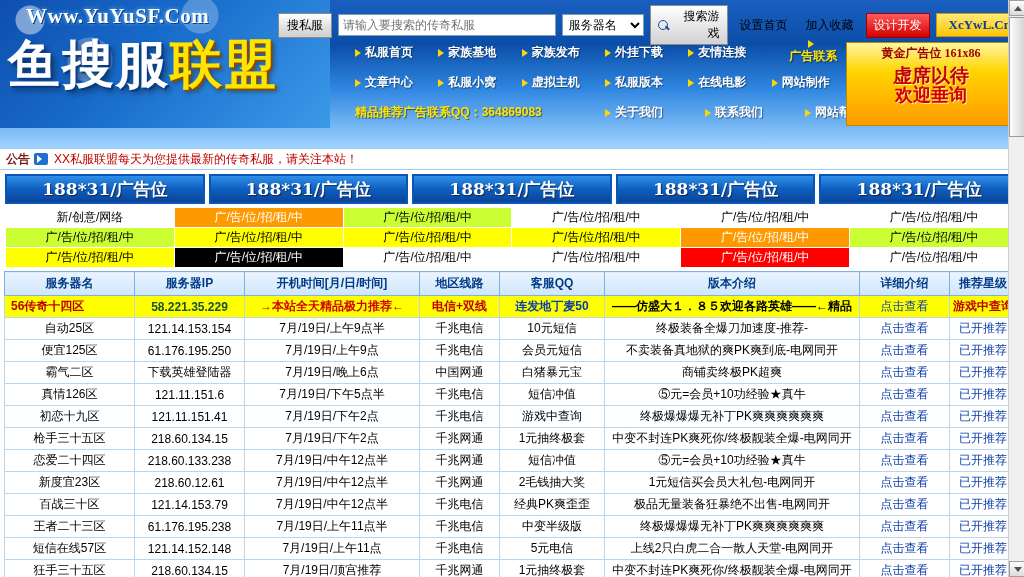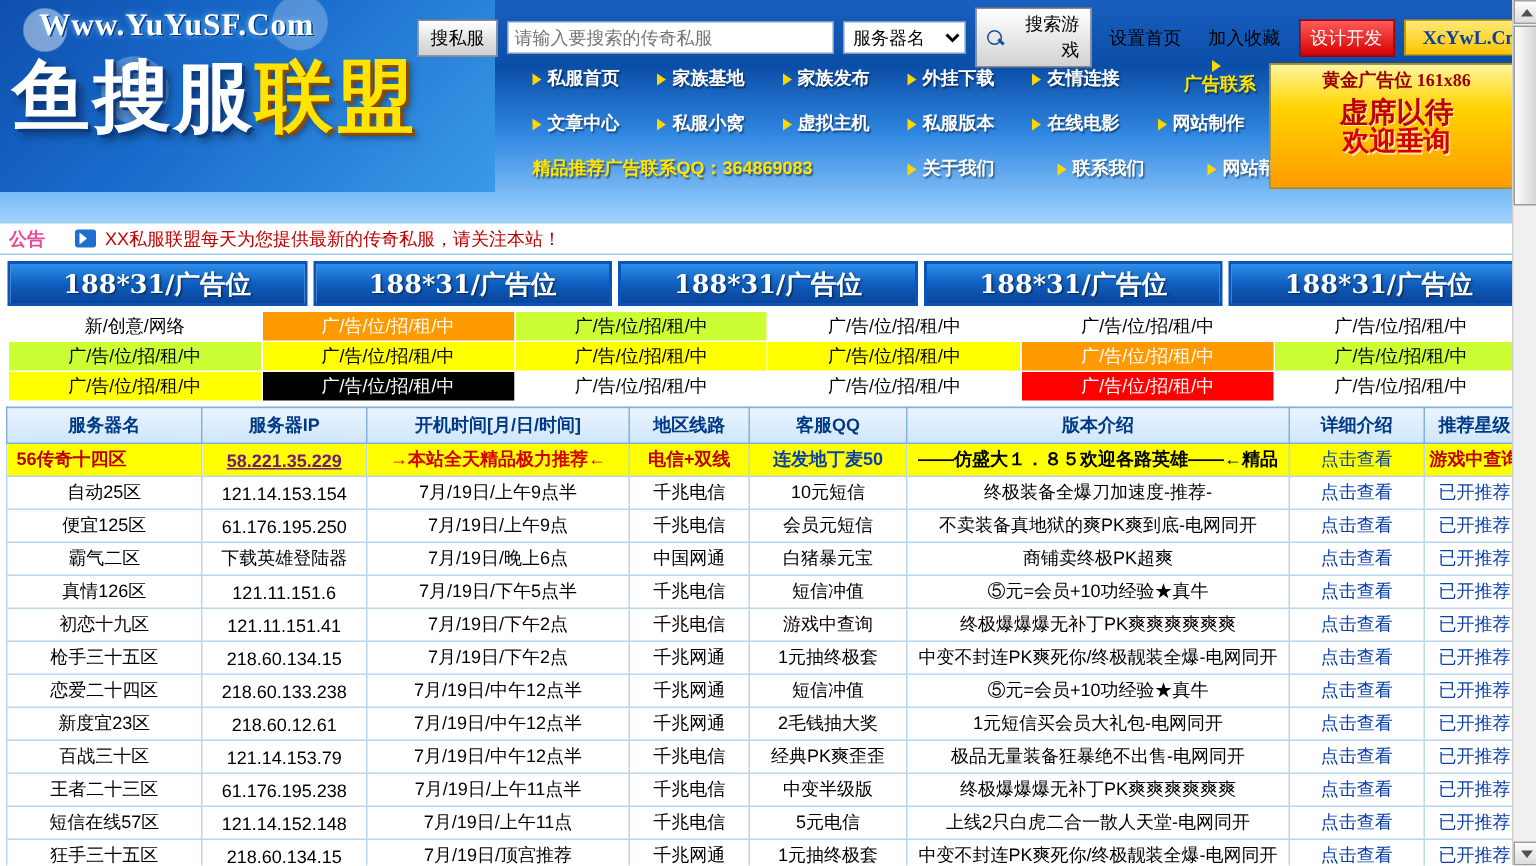--- a/index.html
+++ b/index.html
@@ -168,21 +168,21 @@
     font-family:"DejaVu Serif", serif;
     text-shadow:1px 1px 0 #ffe9a0;
   }
 
   
   .notice {
     height:22px; border-top:1px solid #9ecbf0; border-bottom:1px solid #9ecbf0;
     background:#ffffff; display:flex; align-items:center; padding:0 6px;
   }
   .notice-label {
-    color:#ec4899; font-weight:bold; font-size:12px; margin-right:20px;
+    color:#7f1d1d; font-weight:bold; font-size:12px; margin-right:4px;
   }
   .spk {
     display:inline-block; width:14px;height:12px; margin-right:6px;
     background:#1f6fd0; position:relative; border-radius:2px;
   }
   .spk:after{
     content:""; position:absolute; left:3px; top:2px; border-left:5px solid #fff;
     border-top:4px solid transparent; border-bottom:4px solid transparent;
   }
   .notice-text { font-size:12px; color:#c00000; }
@@ -217,21 +217,21 @@
     border:1px solid #7fb2e0;
     height:24px; font-size:12px; font-weight:bold; color:#003a86;
   }
   table.srv td {
     border:1px solid #b9d6ef;
     height:22px; font-size:12px; text-align:center;
     padding:0 2px; white-space:nowrap; overflow:hidden;
   }
   tr.highlight td { background:#ffff00; font-weight:bold; }
   tr.highlight td.name { color:#c00000; text-align:left; padding-left:6px; }
-  tr.highlight td.ip { color:#701a75;text-decoration:underline; }
+  tr.highlight td.ip { color:#14532d; }
   tr.highlight td.time { color:#d40000; }
   tr.highlight td.line { color:#c00000; }
   tr.highlight td.qq { color:#0a3faa; }
   tr.highlight td.ver { color:#000; }
   tr.highlight td.detail { color:#0a3faa; font-weight:normal; }
   tr.highlight td.star { color:#c00000; }
   td.nm { text-align:left; padding-left:6px; }
   td.ver2 { text-align:left; padding-left:4px; }
   td.detail2 { color:#0a3faa; }
   td.star2 { color:#0a3faa; }

